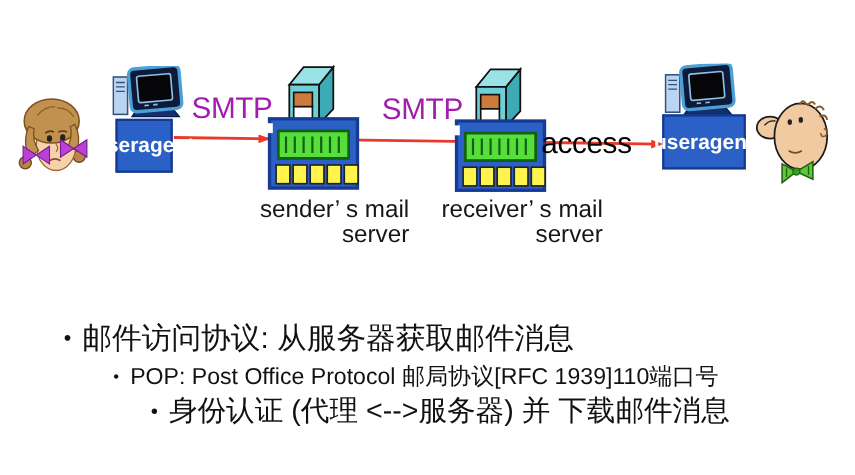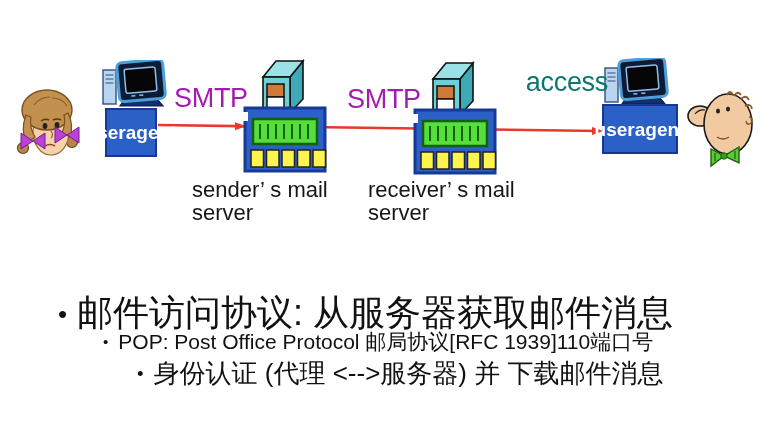--- a/index.html
+++ b/index.html
@@ -6,35 +6,35 @@
   .slide{
     position:relative;width:777px;height:432px;background:#ffffff;overflow:hidden;
     font-family:"Liberation Sans",sans-serif;color:#141414;
   }
   .abs{position:absolute;}
   svg{display:block;}
   .arrows{position:absolute;left:0;top:0;z-index:0;}
   .node{z-index:2;}
   .label{z-index:3;white-space:nowrap;}
   .proto-label{font-size:27px;font-weight:500;letter-spacing:-0.3px;color:#a21caf;}
-  .access-label{font-size:27px;font-weight:500;letter-spacing:-0.3px;color:#0f766e;
-    text-align:right;line-height:29px;width:116px;}
+  .access-label{font-size:27px;font-weight:500;letter-spacing:-0.3px;color:#000000;
+    text-align:left;line-height:29px;width:116px;margin-top:48px;}
   .ua-box{
     background:#2B61C7;border:2px solid #16388F;box-sizing:border-box;
     display:flex;flex-direction:row;align-items:center;justify-content:center;
     color:#ffffff;font-weight:bold;font-size:19px;line-height:21px;text-align:center;
   }
   .caption{
-    font-size:22px;font-weight:500;line-height:23px;text-align:left;color:#161616;
+    font-size:22px;font-weight:500;line-height:23px;text-align:right;color:#161616;
     width:180px;
   }
   .notes-line{white-space:nowrap;z-index:3;color:#111111;}
   .notes-line .bullet{display:inline-block;font-size:0.72em;margin-right:10px;transform:translateY(-2px);}
   .nl1{font-size:27px;}
-  .nl2{font-size:36px;}
+  .nl2{font-size:27px;}
   .nl3{font-size:21px;text-align:right;}
   .nl4{font-size:26px;}
 </style>
 </head>
 <body>
 
 <div class="slide">
 
   <svg class="arrows" width="777" height="432" viewBox="0 0 777 432">
     <path d="M158 125 L600 131" stroke="#E8392B" stroke-width="2.6" fill="none"></path>

